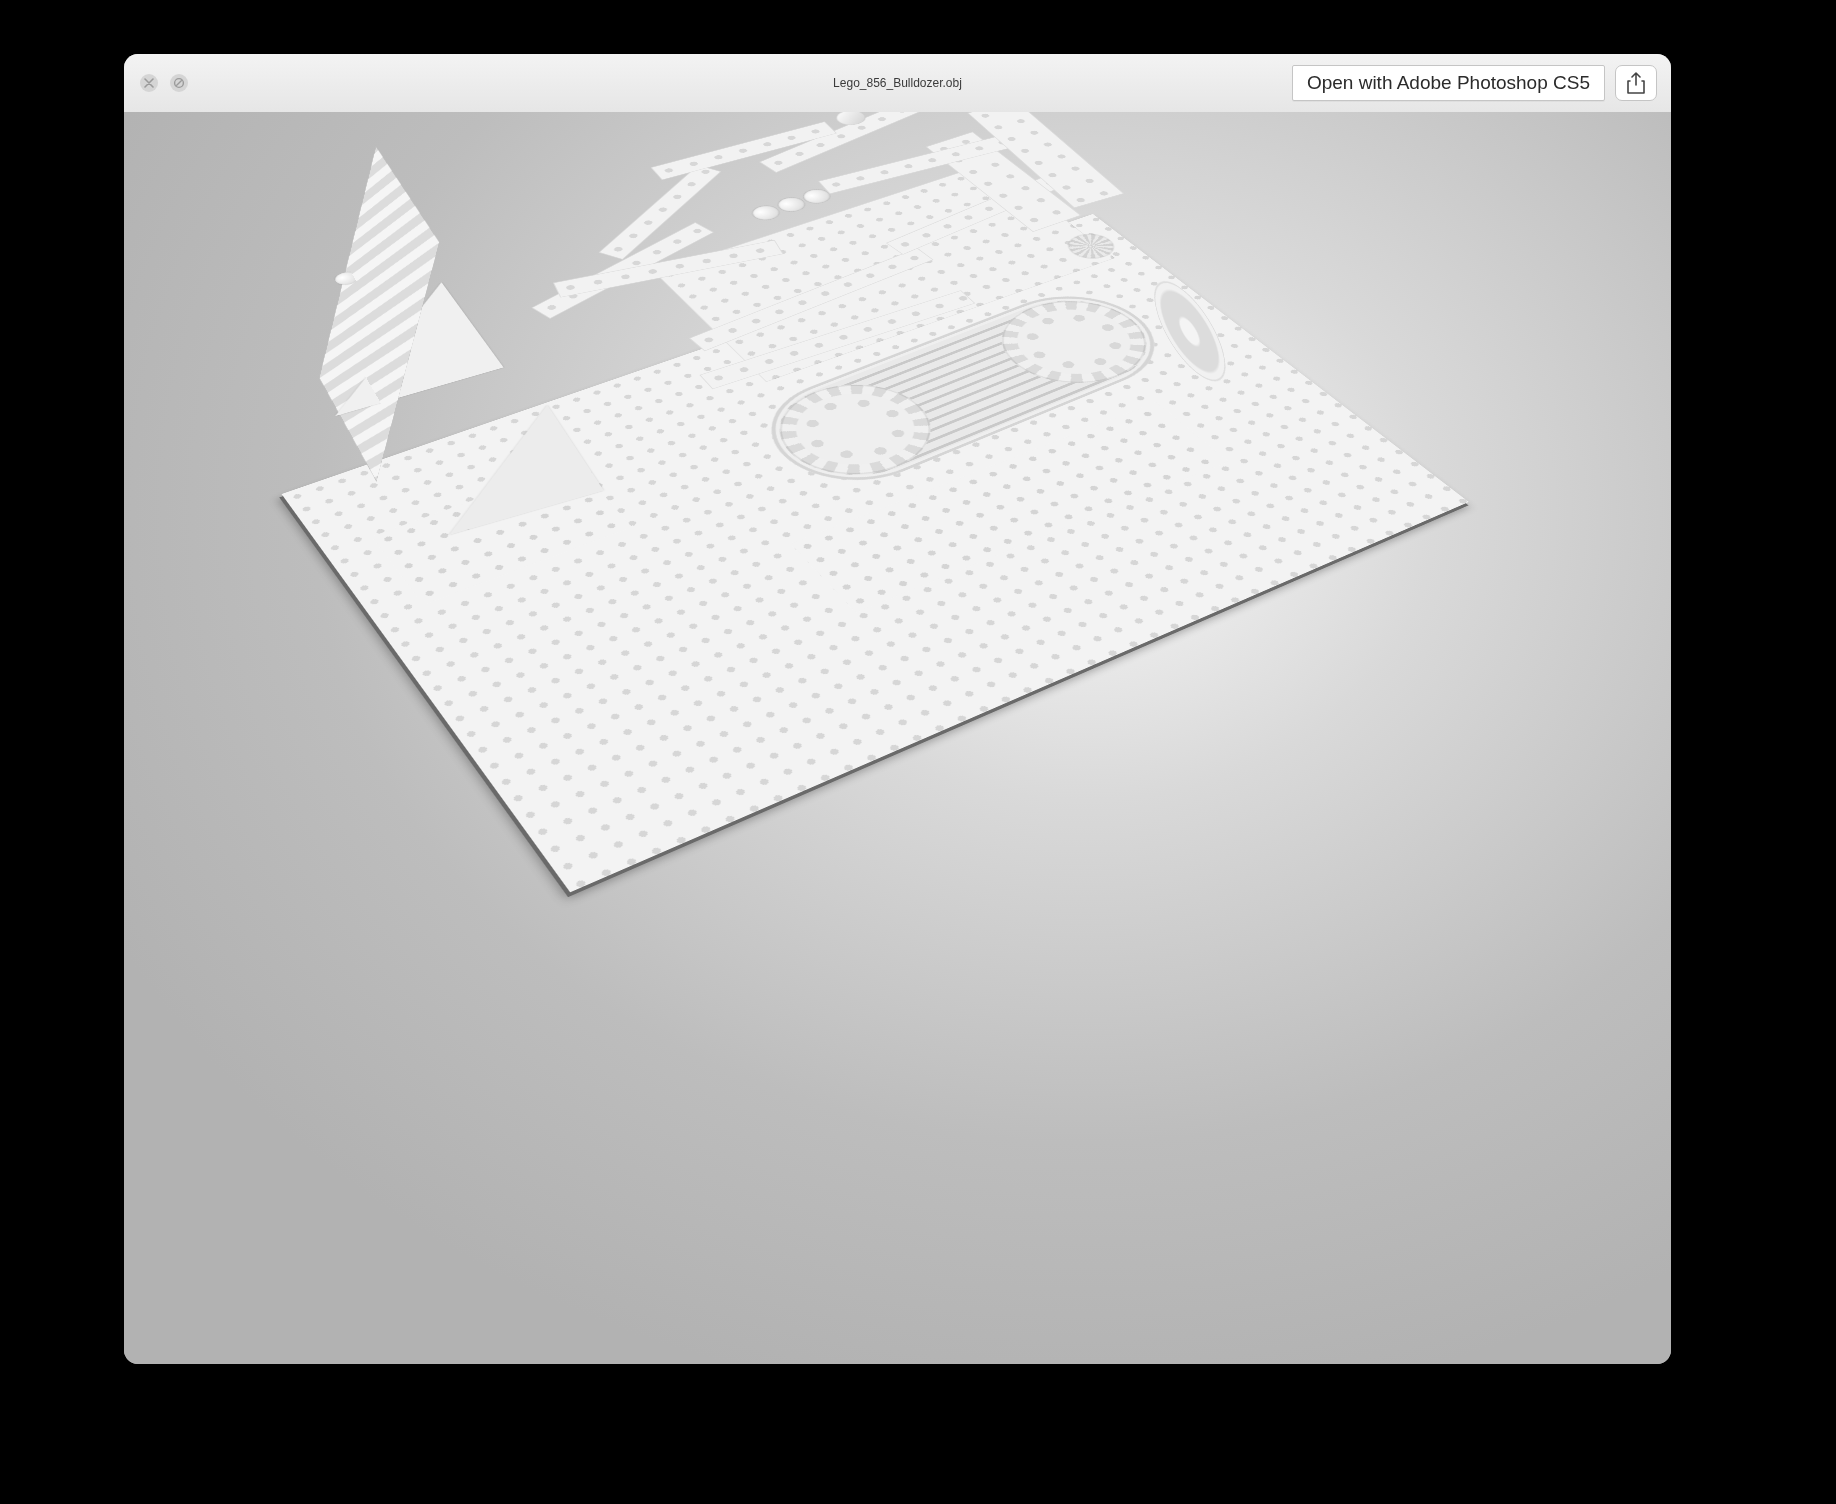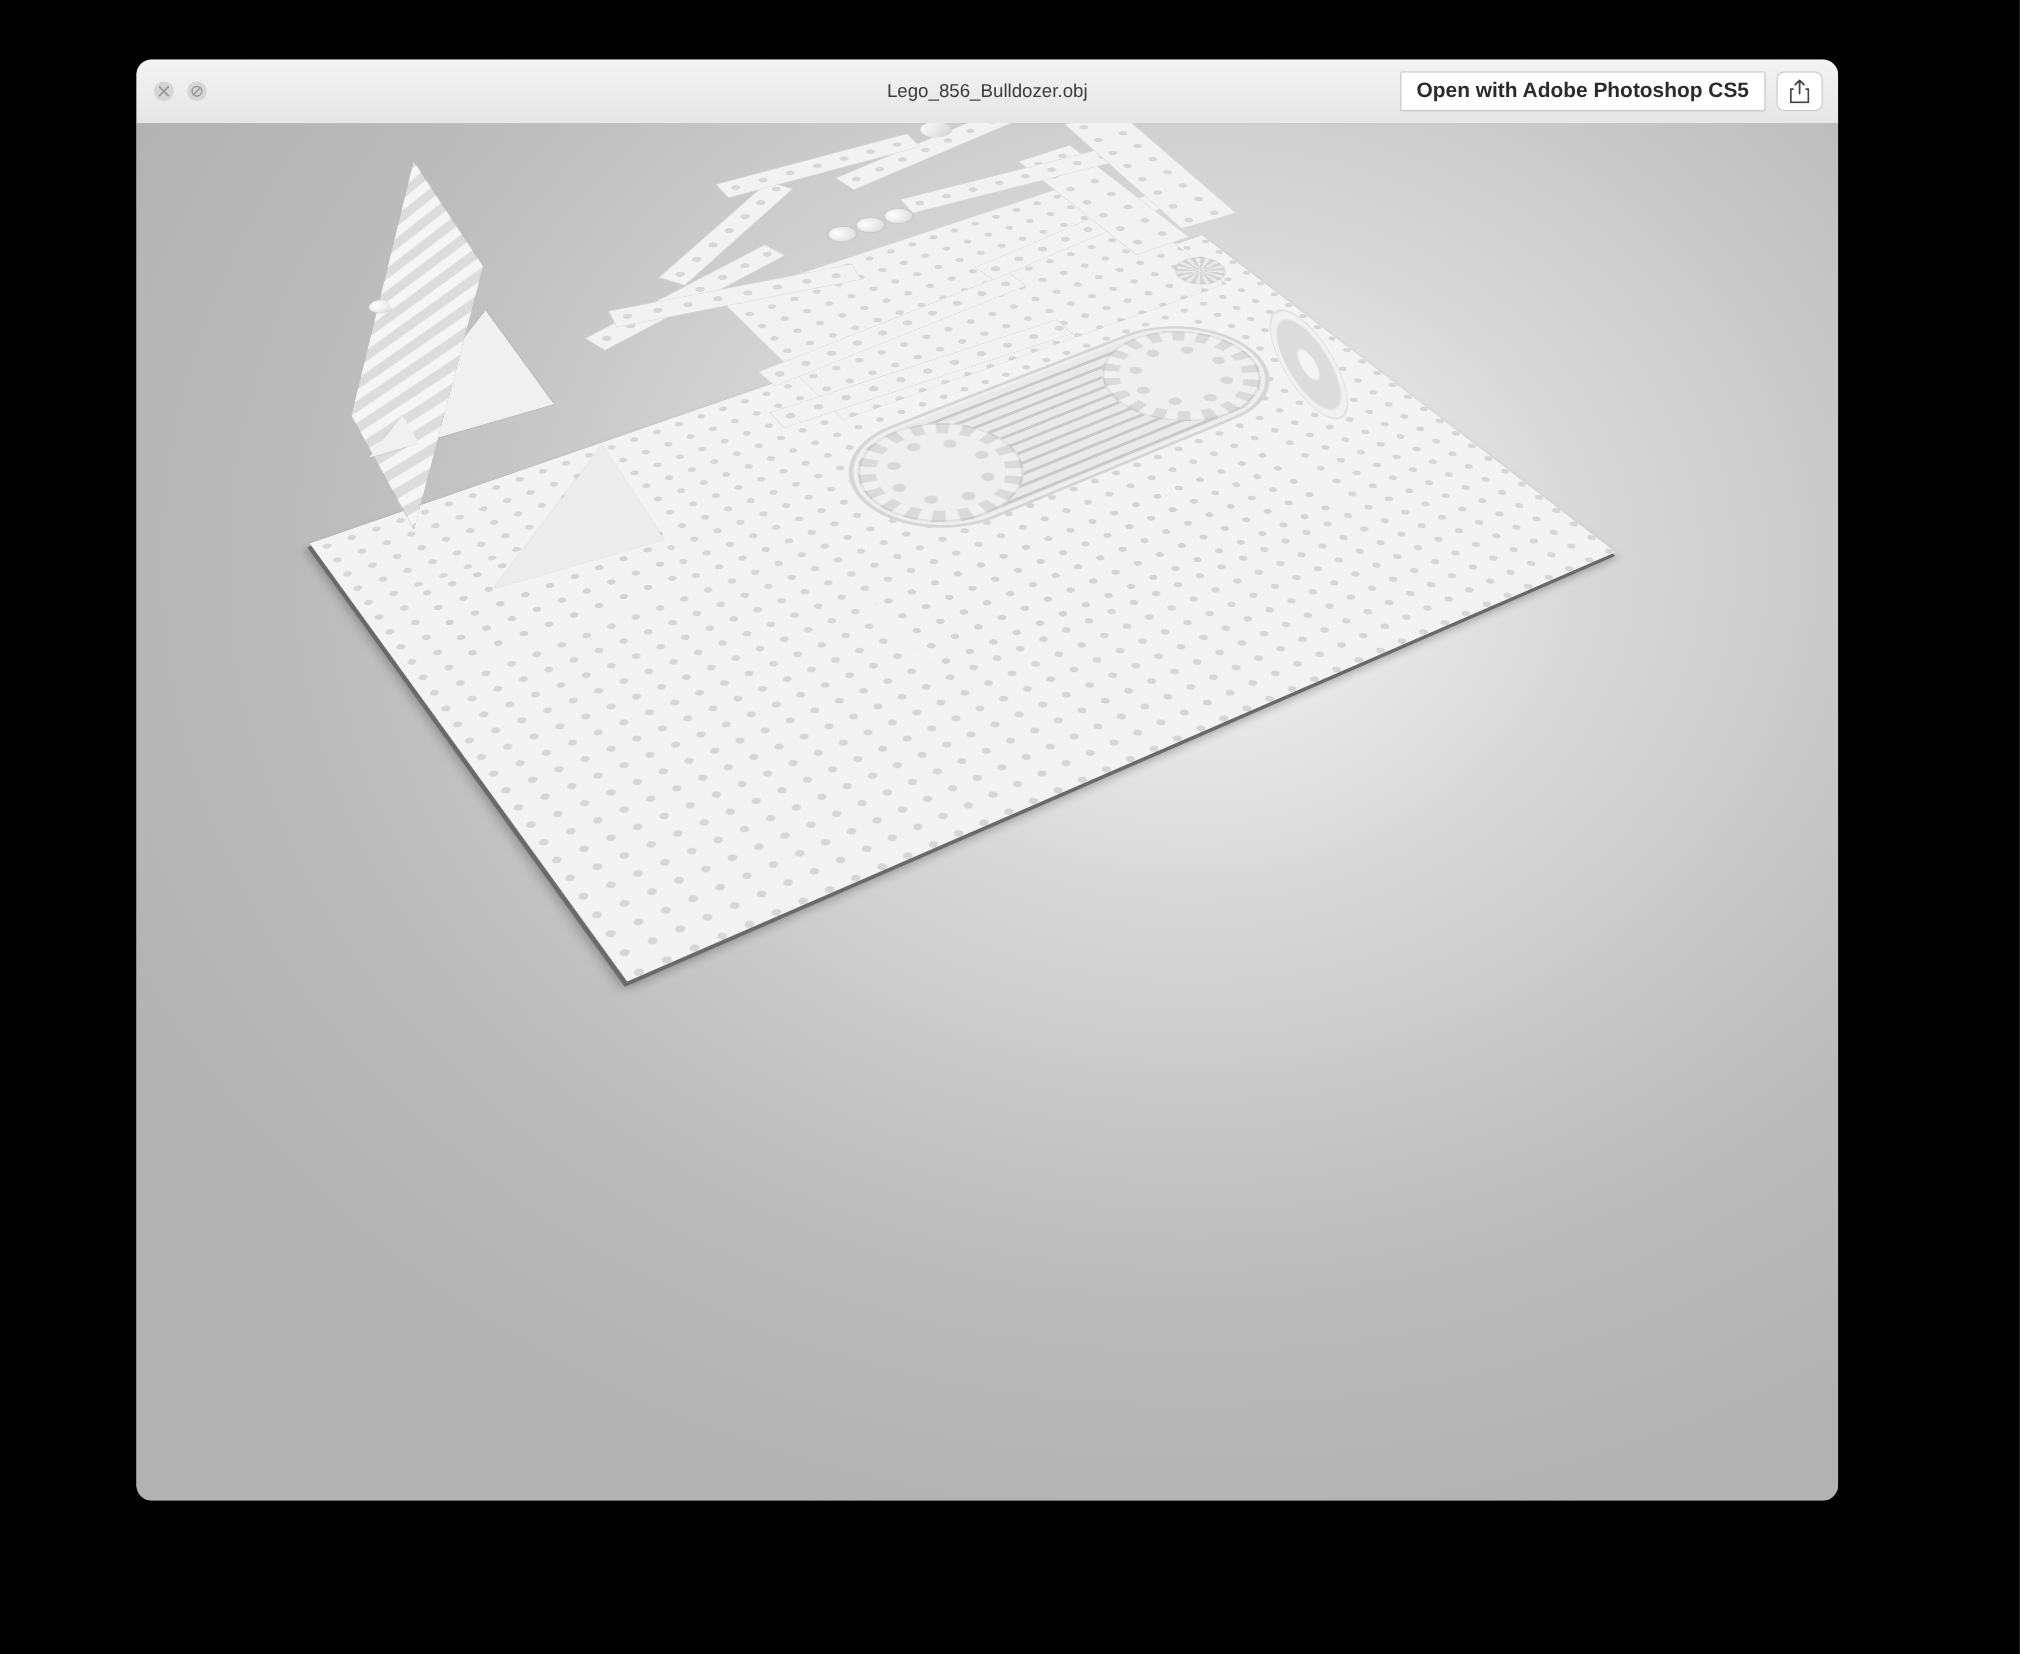--- a/index.html
+++ b/index.html
@@ -46,21 +46,21 @@
     display: flex;
     align-items: center;
     justify-content: center;
   }
   .wc-btn svg { opacity: 0.55; }
 
   .title {
     position: absolute;
     left: 0; right: 0;
     text-align: center;
-    font-size: 17px;
+    font-size: 12px;
     color: #3b3b3b;
     pointer-events: none;
   }
 
   .right-controls {
     position: absolute;
     right: 14px;
     display: flex;
     gap: 10px;
     align-items: center;
@@ -69,21 +69,20 @@
     height: 34px;
     padding: 0 14px;
     background: #fff;
     border: 1px solid #c5c5c5;
     border-radius: 2px;
     font-size: 19px;
     color: #2b2b2b;
     display: flex;
     align-items: center;
     box-shadow: 0 1px 0 rgba(0,0,0,0.04);
-    font-weight: bold;
   }
   .share-btn {
     width: 40px;
     height: 34px;
     background: #fff;
     border: 1px solid #c5c5c5;
     border-radius: 7px;
     display: flex;
     align-items: center;
     justify-content: center;

